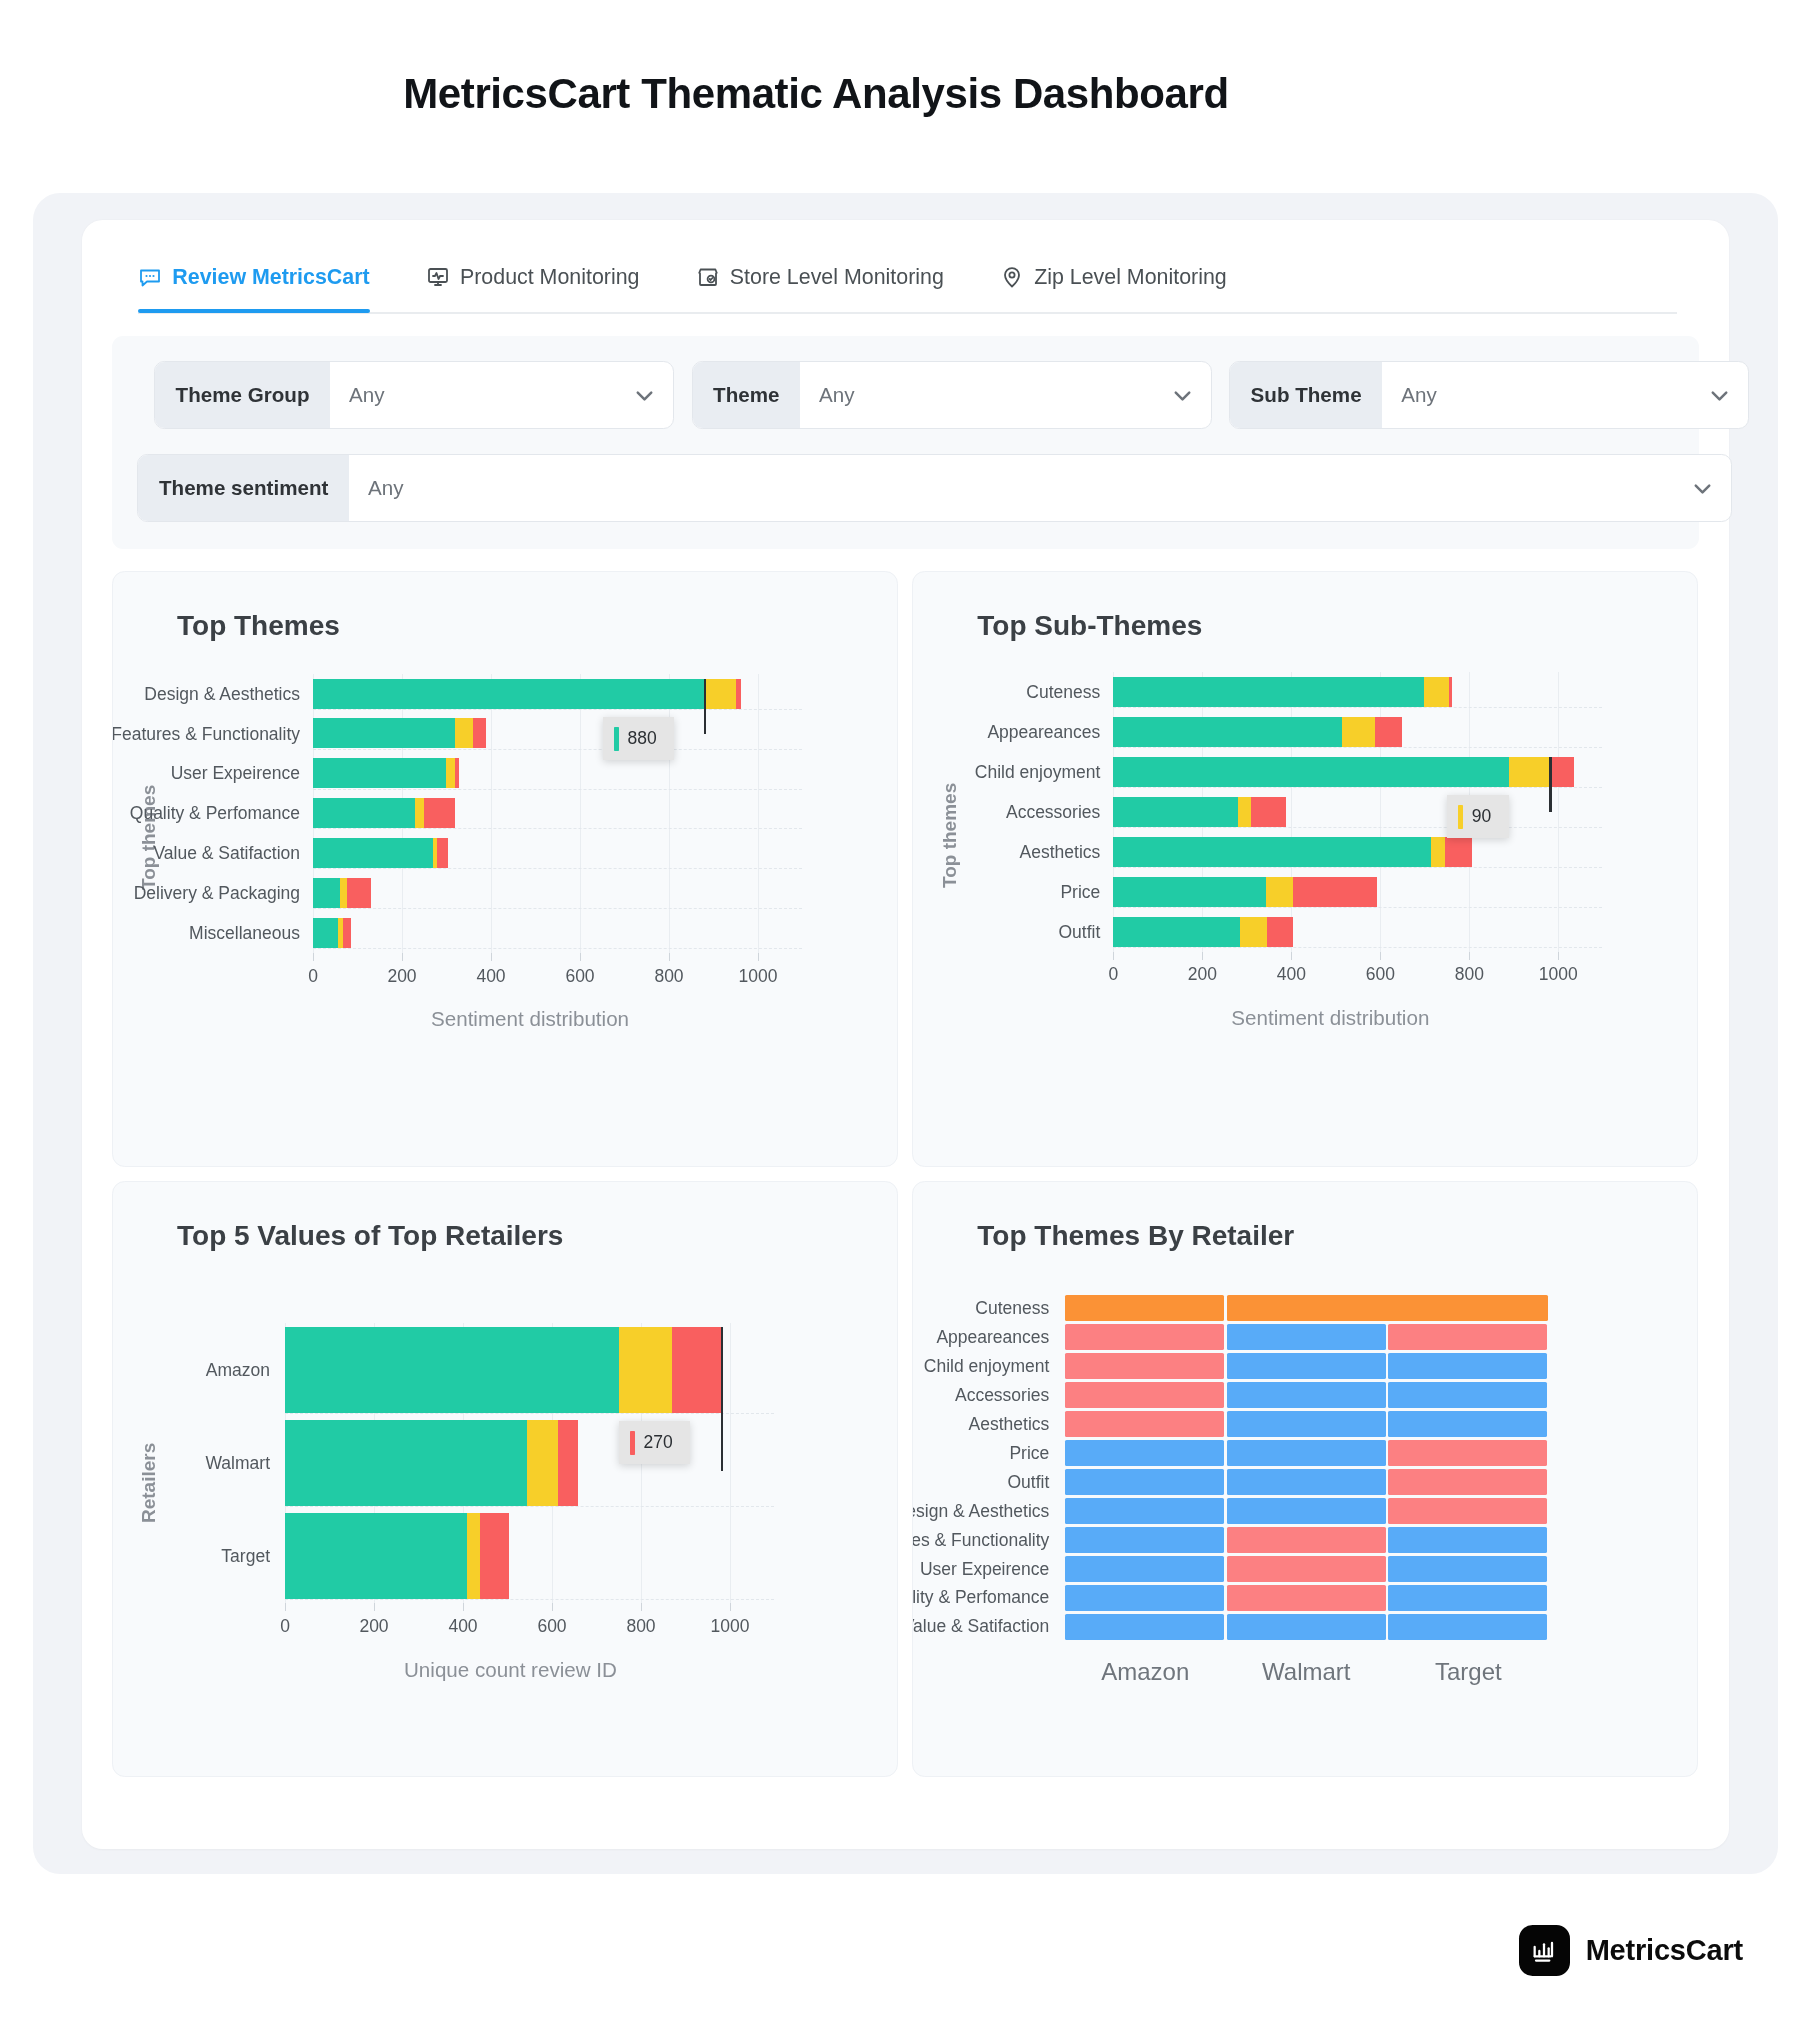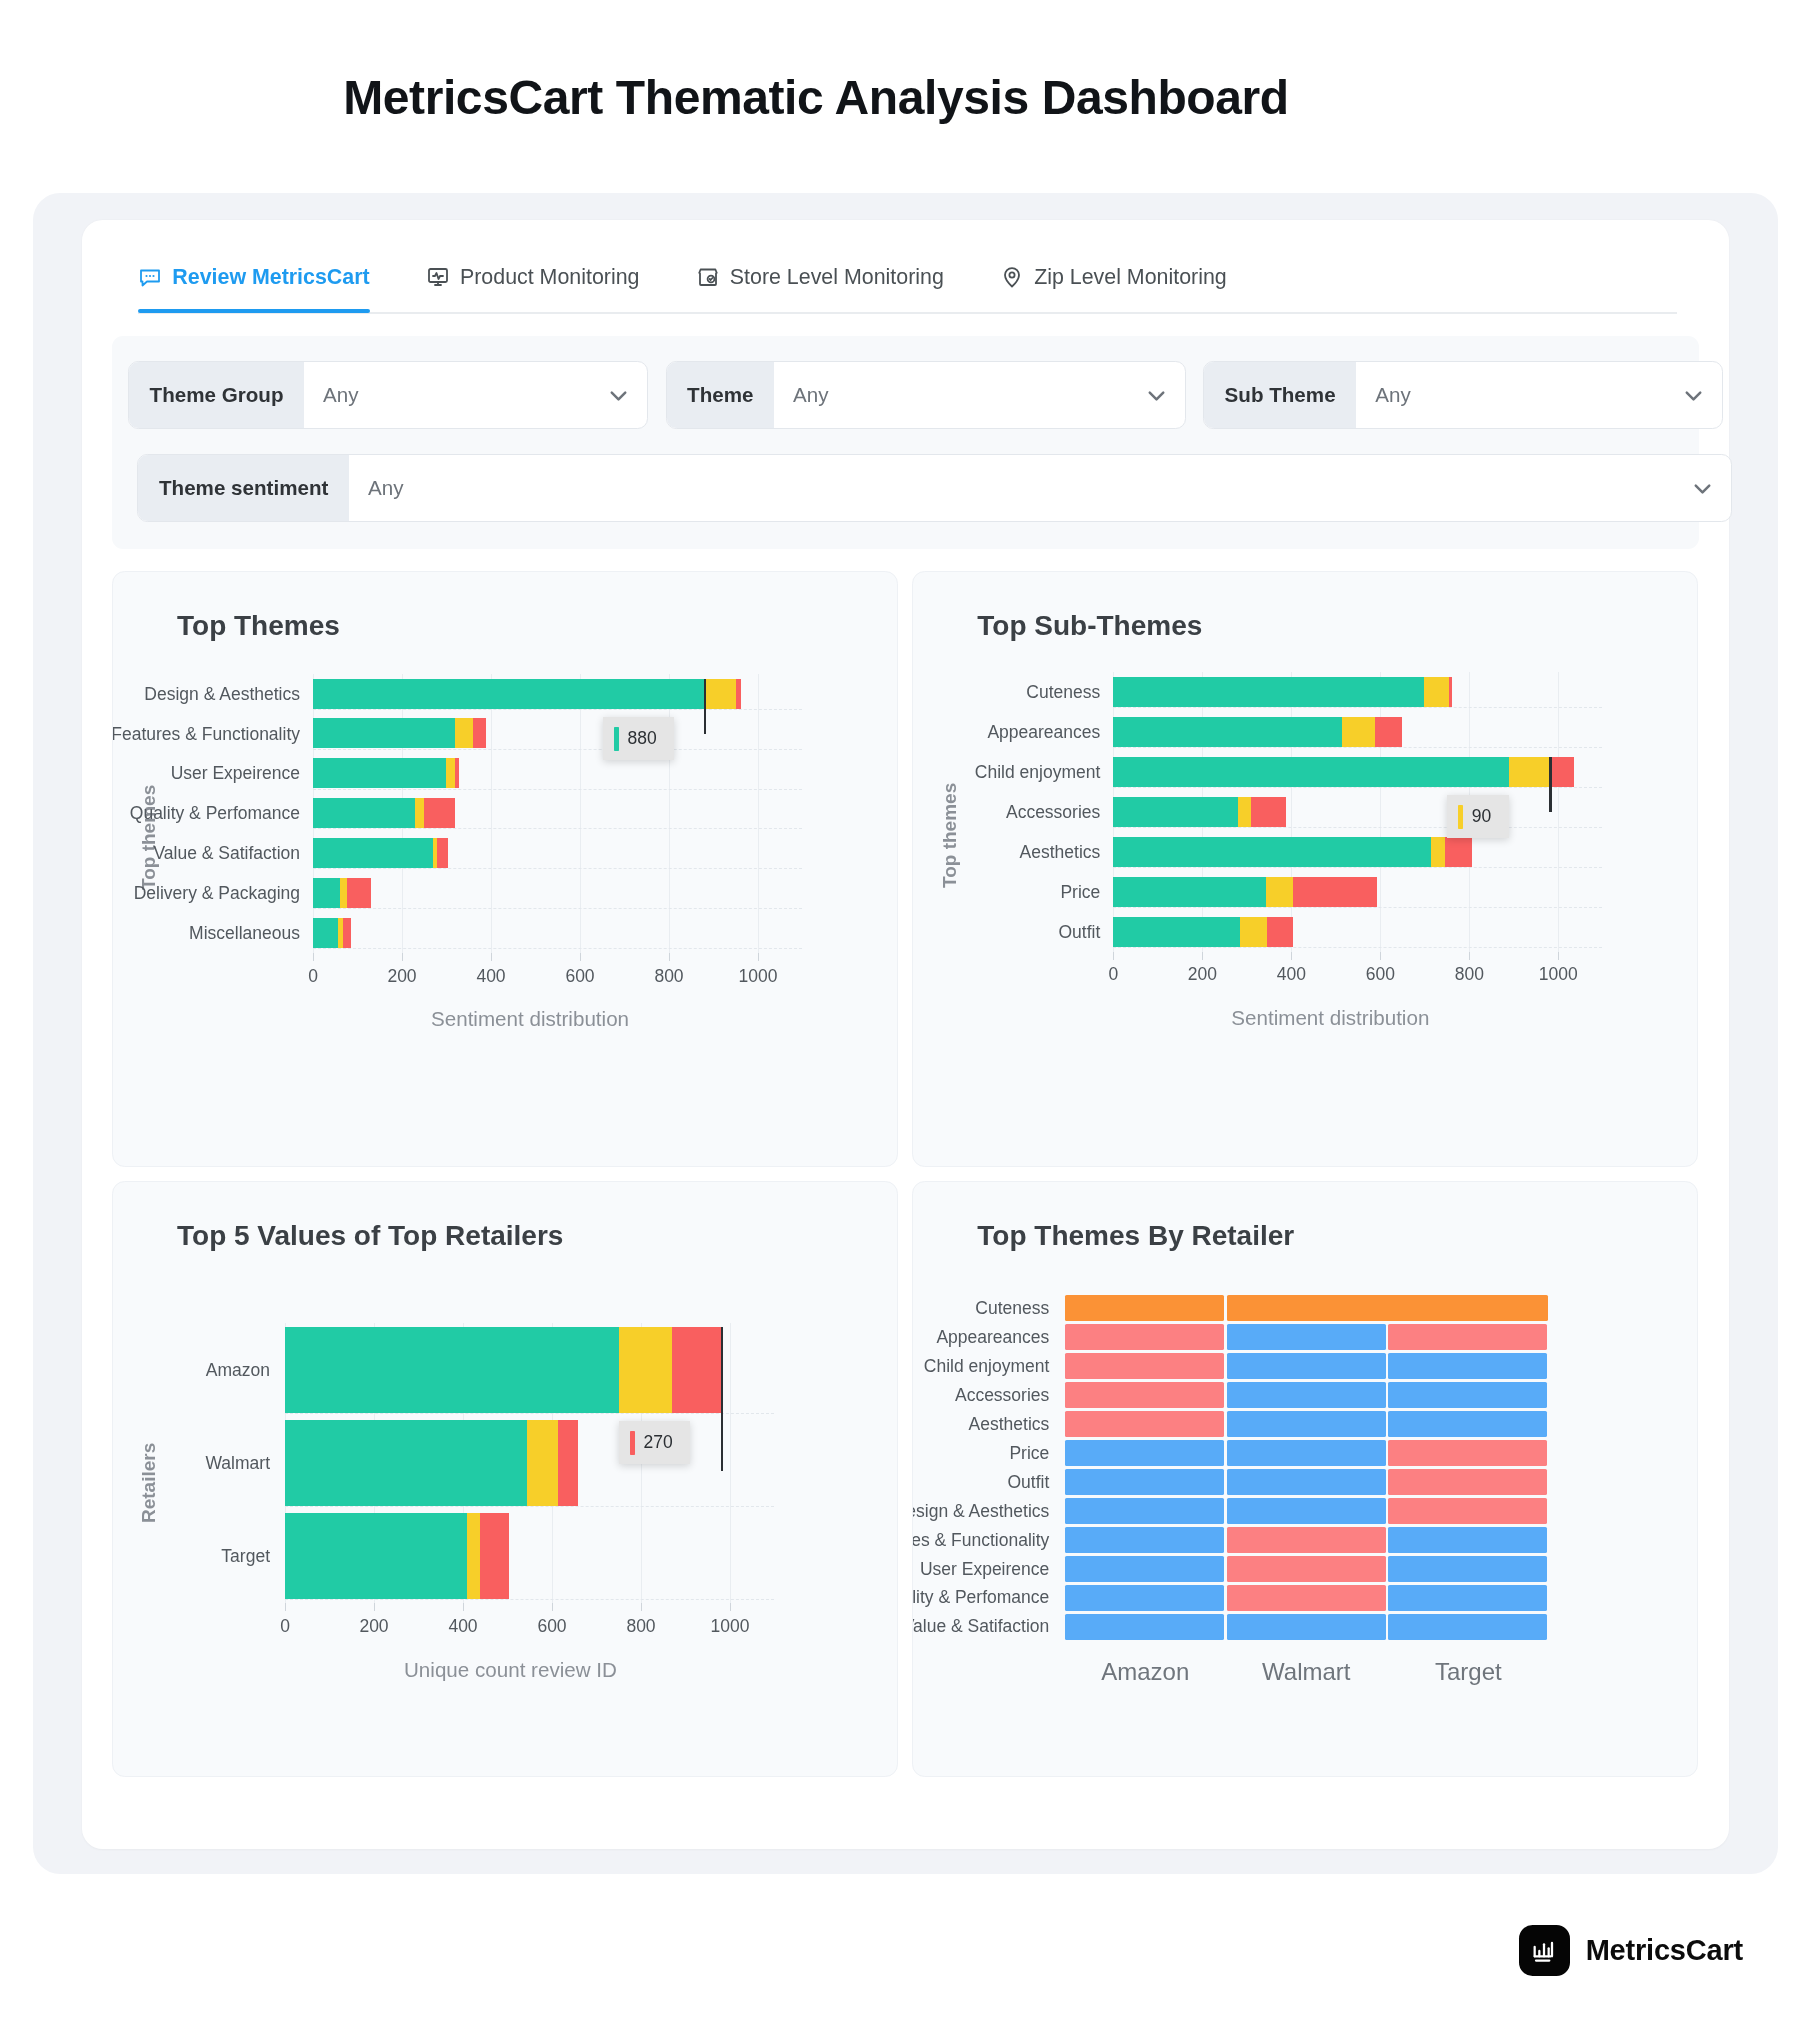--- a/index.html
+++ b/index.html
@@ -9,21 +9,21 @@
     font-family: "Liberation Sans", sans-serif;
     overflow: hidden;
   }
 
   .page { position: relative; width: 1814px; height: 2033px; }
 
   
   .page-title {
     position: absolute; top: 70px; left: 0; width: 1632px;
     text-align: center;
-    font-size: 48px; font-weight: 700; color: #111418;
+    font-size: 42px; font-weight: 700; color: #111418;
     letter-spacing: -0.4px;
   }
 
   
   .shell {
     position: absolute; left: 33px; top: 193px;
     width: 1745px; height: 1681px;
     background: #f1f3f7; border-radius: 27px;
   }
   .inner {
@@ -56,21 +56,21 @@
   }
   .tab svg { display: block; }
 
   
   .filters {
     position: absolute; left: 30px; top: 116px;
     width: 1587px; height: 213px;
     background: #f7f9fb; border-radius: 11px;
   }
   .filter-row { position: absolute; display: flex; gap: 17.5px; }
-  .filter-row.r1 { left: 16px; top: 25.4px; text-align: right; }
+  .filter-row.r1 { left: 42px; top: 25.4px; text-align: right; }
   .filter-row.r2 { left: 25.4px; top: 118px; }
 
   .fgroup {
     display: flex; align-items: stretch; height: 68px;
     background: #ffffff;
     border: 1.2px solid #e3e7ec; border-radius: 10.3px;
     overflow: hidden;
   }
   .fgroup .flabel {
     display: flex; align-items: center;

